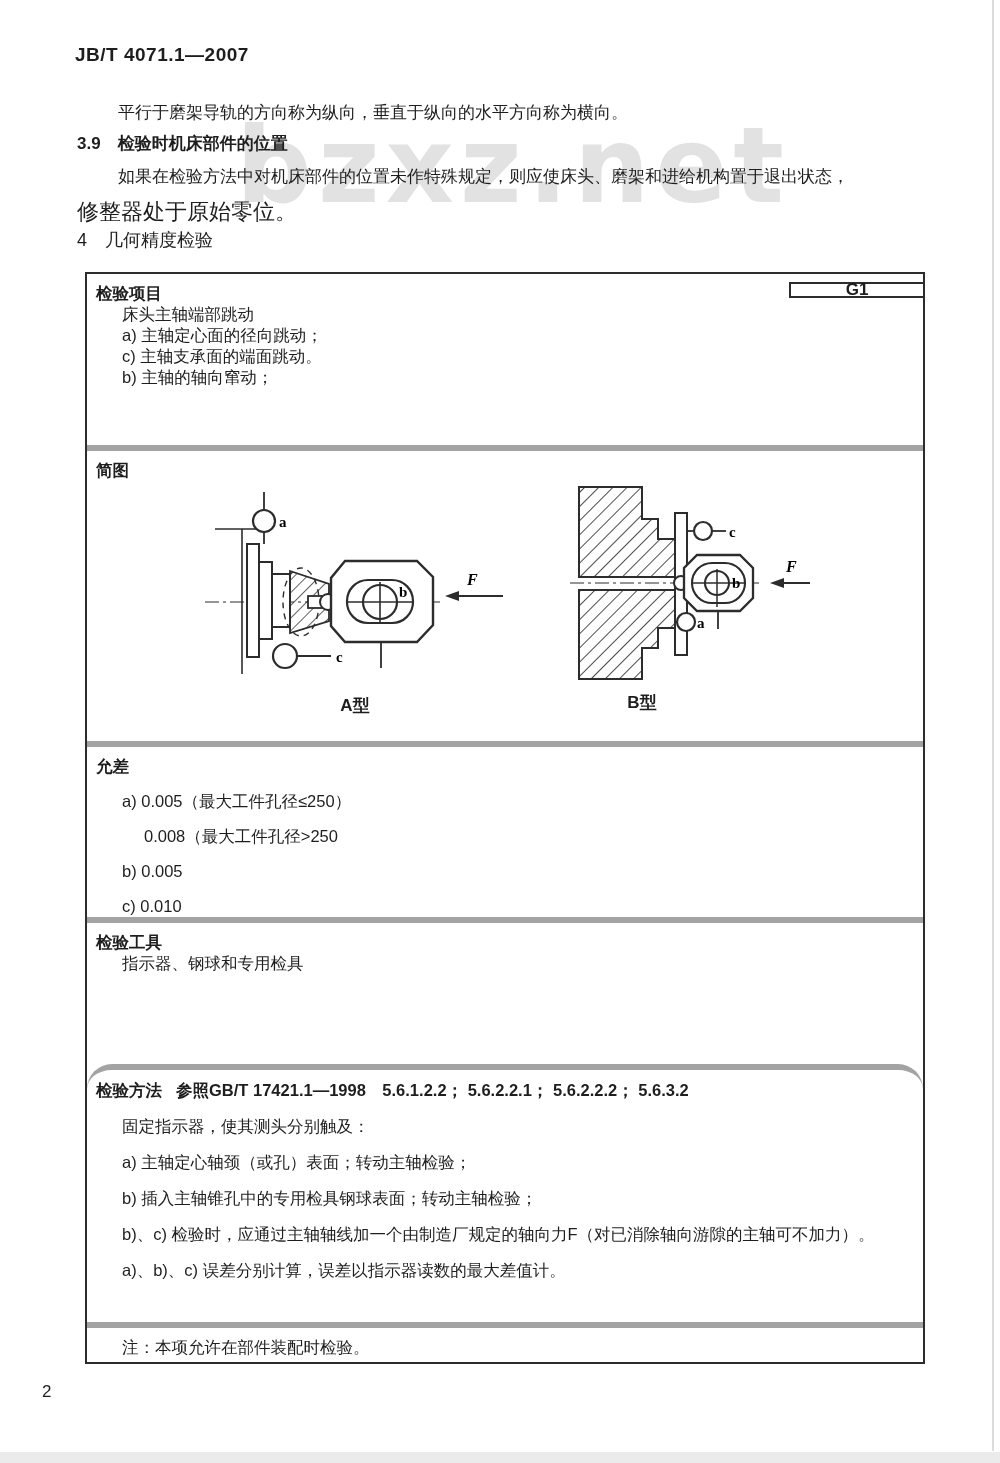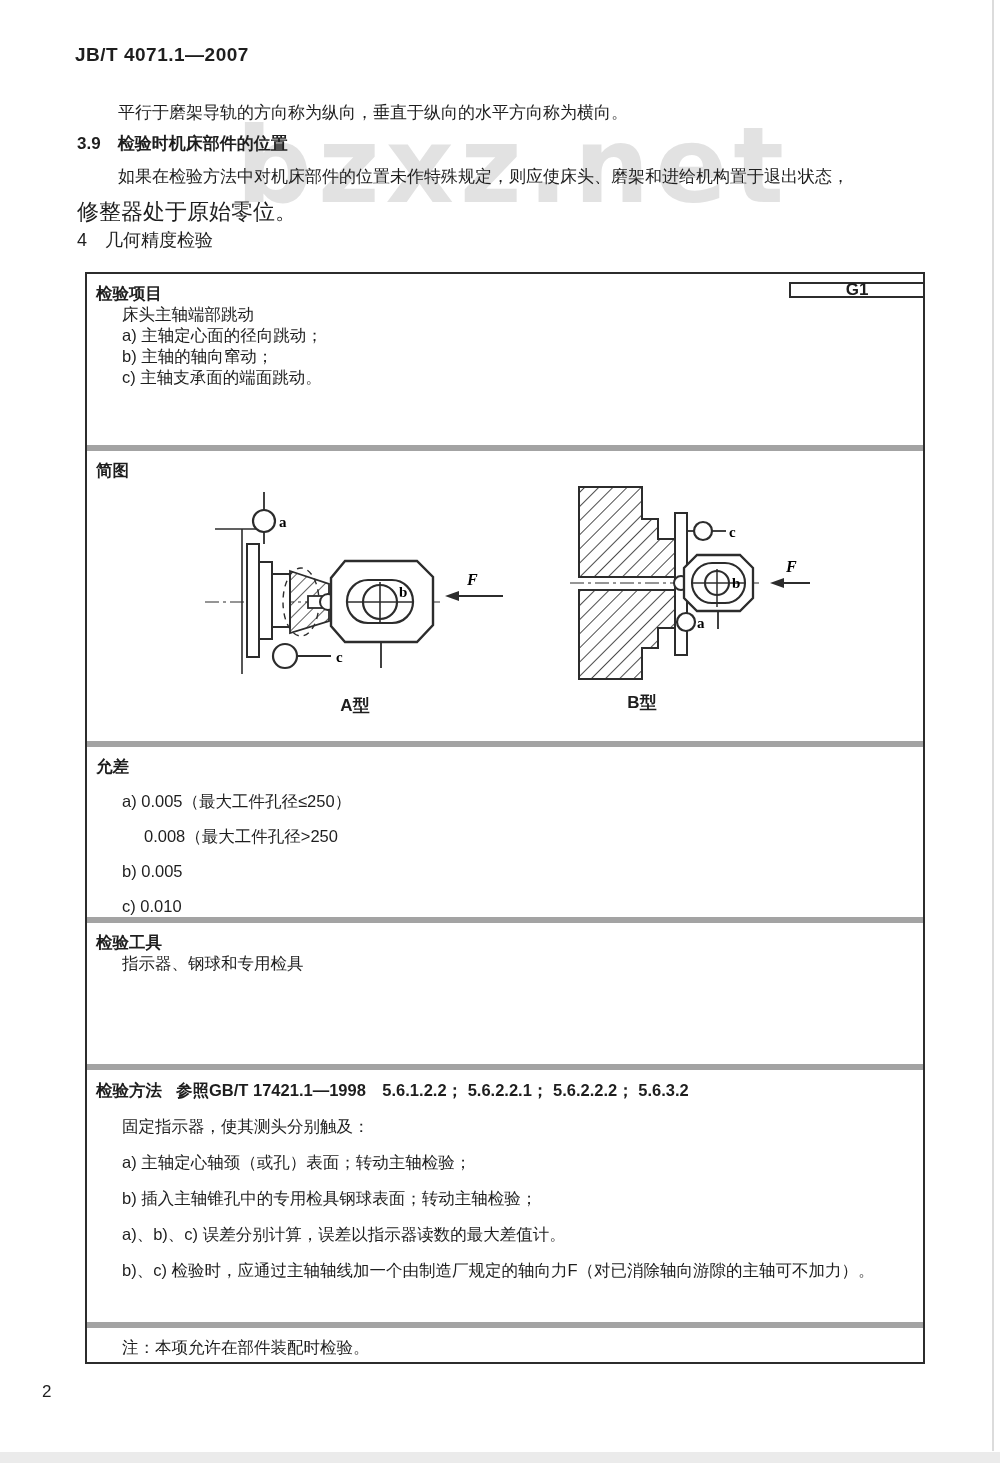--- a/index.html
+++ b/index.html
@@ -36,21 +36,21 @@
   .row.first { border-top:none; }
   .row-label { font-weight:bold; padding:9px 0 0 9px; line-height:21px; }
   .line { margin-left:35px; line-height:21px; }
   .line.indent2 { margin-left:57px; }
 
   .r1 { height:171px; }
   .r2 { height:296px; }
   .r3 { height:176px; }
   .r3 .line { margin-top:14px; }
   .r4 { height:147px; }
-  .r5 { height:258px; }
+  .r5 { height:258px;border-radius:25px; }
   .r5 .line { margin-top:14px; line-height:22px; }
   .r6 { height:40px; }
   .r6 .line { margin-top:9px; }
 
   .g1-box {
     position:absolute; top:-2px; right:-2px; width:136px; height:16px;
     border:2px solid #2c2c2c; background:#fff;
     display:flex; align-items:center; justify-content:center;
     font-size:17px; font-weight:700;margin-top:10px;
   }
@@ -83,22 +83,22 @@
 <div class="p-intro2b">修整器处于原始零位。</div>
 <div class="h-4">4　几何精度检验</div>
 
 <div class="gtable">
 
   <div class="row first r1">
     <div class="g1-box">G1</div>
     <div class="row-label">检验项目</div>
     <div class="line">床头主轴端部跳动</div>
     <div class="line">a) 主轴定心面的径向跳动；</div>
+    <div class="line">c) 主轴支承面的端面跳动。</div>
     <div class="line">b) 主轴的轴向窜动；</div>
-    <div class="line">c) 主轴支承面的端面跳动。</div>
   </div>
 
   <div class="row r2">
     <div class="row-label">简图</div>
 
     <div class="figure fig-a">
       <svg width="320" height="200" viewBox="0 0 320 200">
         <defs>
           <pattern id="hatchA" patternUnits="userSpaceOnUse" width="9" height="9" patternTransform="rotate(45)">
             <line x1="0" y1="0" x2="0" y2="9" stroke="#2c2c2c" stroke-width="1.5"></line>
@@ -205,22 +205,22 @@
     <div class="line">指示器、钢球和专用检具</div>
   </div>
 
   <div class="row r5">
     <div class="method-head">
       <span class="mh-label">检验方法</span><span class="mh-ref">参照GB/T 17421.1—1998　5.6.1.2.2； 5.6.2.2.1； 5.6.2.2.2； 5.6.3.2</span>
     </div>
     <div class="line">固定指示器，使其测头分别触及：</div>
     <div class="line">a) 主轴定心轴颈（或孔）表面；转动主轴检验；</div>
     <div class="line">b) 插入主轴锥孔中的专用检具钢球表面；转动主轴检验；</div>
+    <div class="line">b)、c) 检验时，应通过主轴轴线加一个由制造厂规定的轴向力F（对已消除轴向游隙的主轴可不加力）。</div>
     <div class="line">a)、b)、c) 误差分别计算，误差以指示器读数的最大差值计。</div>
-    <div class="line">b)、c) 检验时，应通过主轴轴线加一个由制造厂规定的轴向力F（对已消除轴向游隙的主轴可不加力）。</div>
   </div>
 
   <div class="row r6">
     <div class="line">注：本项允许在部件装配时检验。</div>
   </div>
 
 </div>
 
 <div class="page-number">2</div>
 

